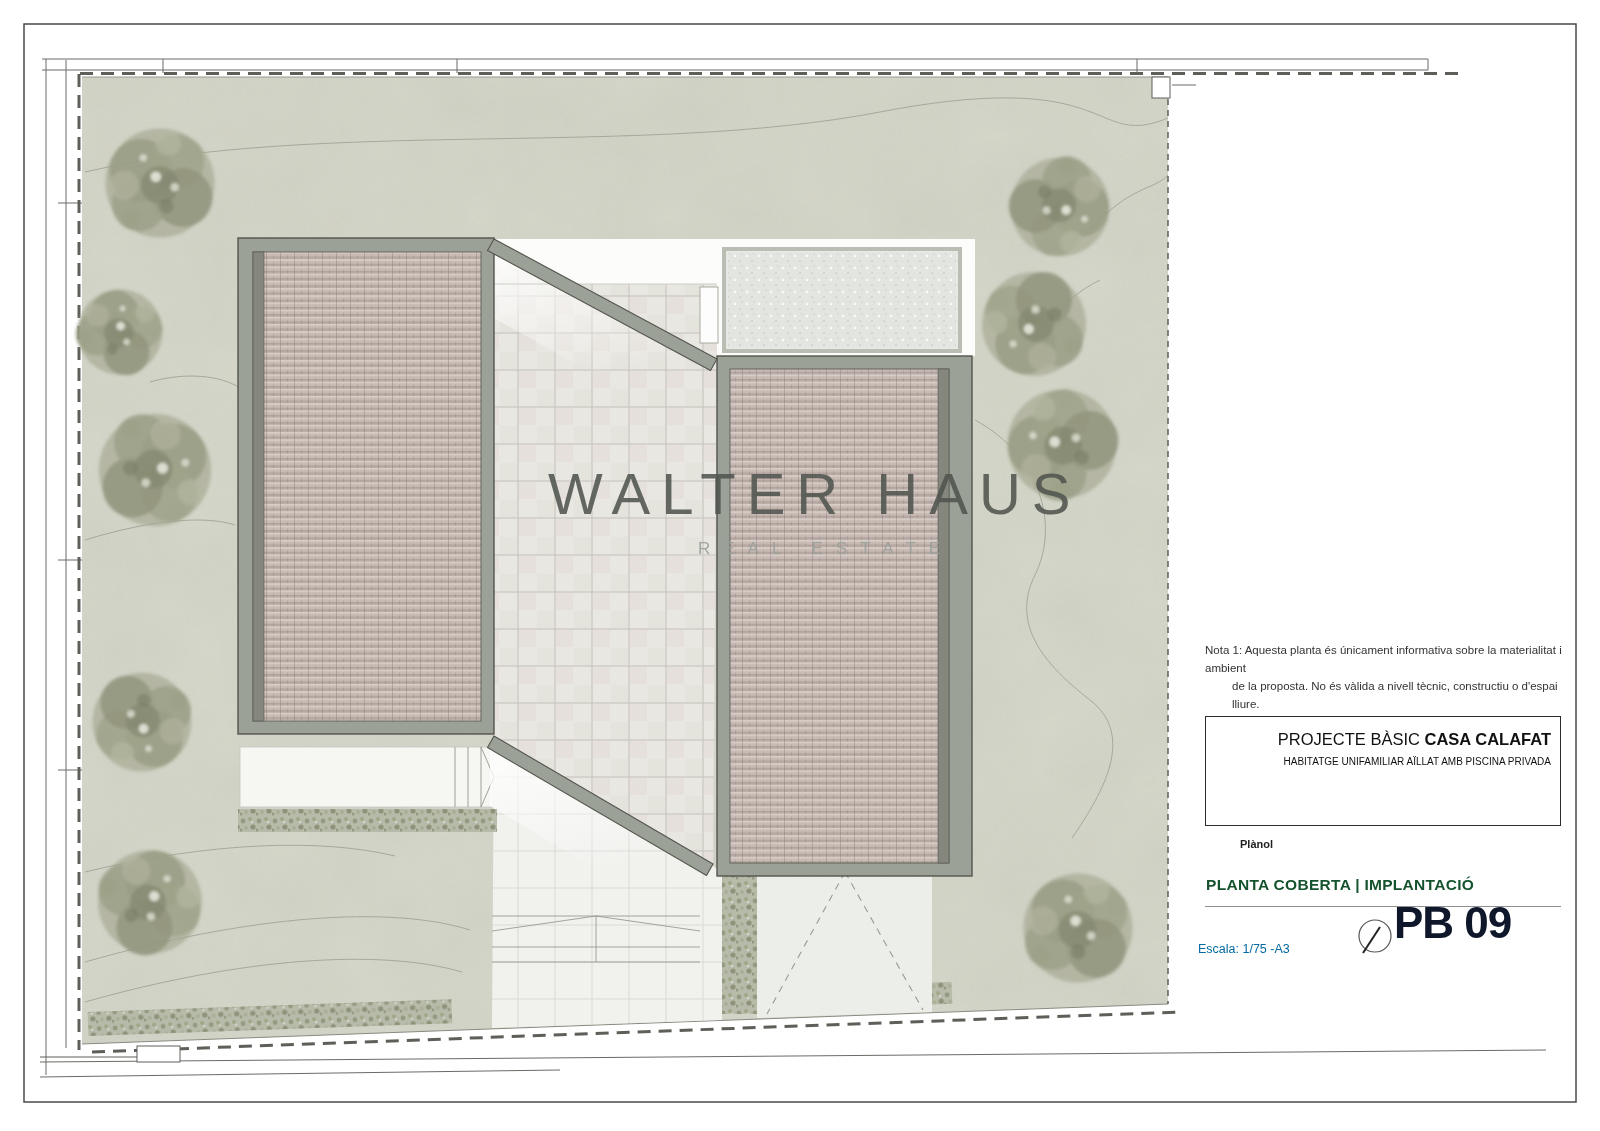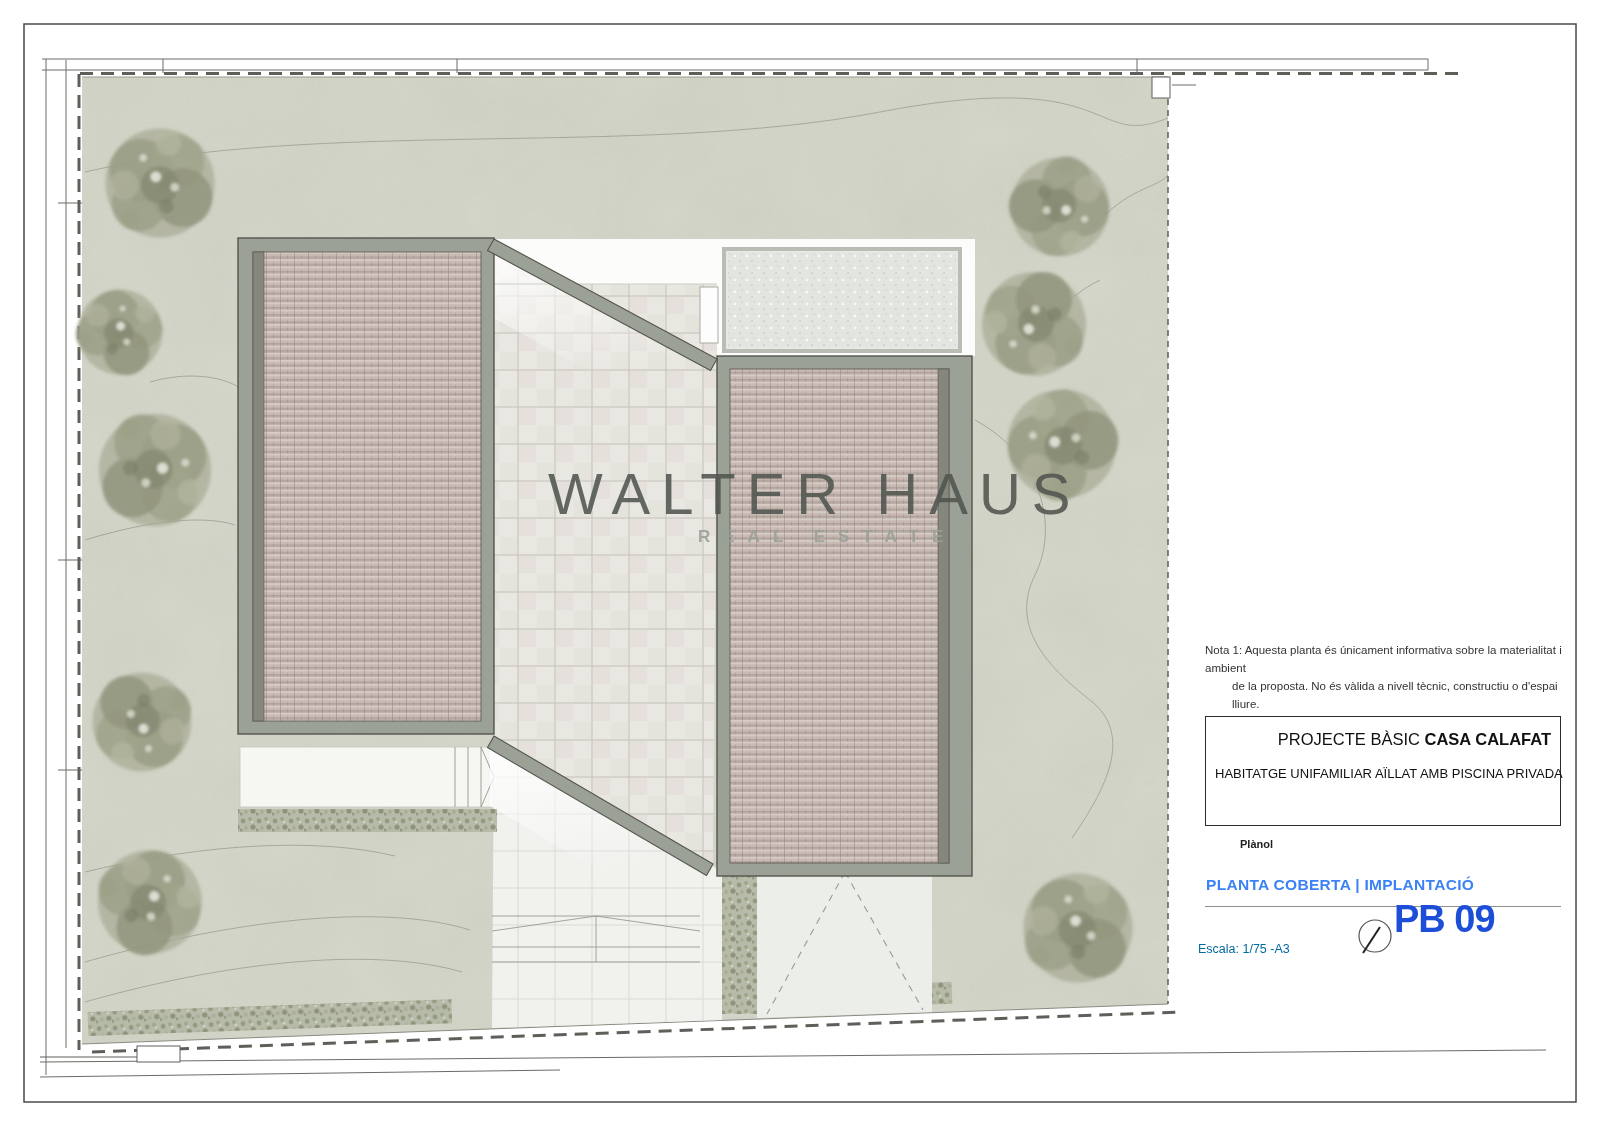--- a/index.html
+++ b/index.html
@@ -7,38 +7,38 @@
     position:relative;width:1600px;height:1131px;background:#ffffff;overflow:hidden;
     font-family:"Liberation Sans", sans-serif;color:#222;
   }
   .plan-svg{position:absolute;left:0;top:0;}
   
   .watermark{position:absolute;left:548px;top:460px;width:500px;pointer-events:none;}
   .watermark .brand{
     font-size:58px;font-weight:500;letter-spacing:11px;color:#50554f;opacity:.88;white-space:nowrap;
   }
   .watermark .tagline{
-    margin-top:0;margin-left:150px;font-size:17px;font-weight:700;letter-spacing:13px;
+    margin-top:12px;margin-left:150px;font-size:17px;font-weight:400;letter-spacing:13px;
     color:#9aa09a;opacity:.9;white-space:nowrap;
   }
   
   .note{position:absolute;left:1205px;top:641px;width:360px;font-size:11.5px;line-height:18px;color:#333;}
   .note .l2{margin-left:27px;}
   .tb-box{
     position:absolute;left:1205px;top:716px;width:356px;height:110px;border:1.5px solid #2c2c2c;
     box-sizing:border-box;padding:13px 9px 0 9px;text-align:right;
   }
   .tb-box .line1{font-size:16.5px;color:#111;white-space:nowrap;text-align:right;}
   .tb-box .line1 b{font-weight:700;}
-  .tb-box .line2{font-size:13px;color:#111;margin-top:17px;white-space:nowrap;}
+  .tb-box .line2{font-size:10px;color:#111;margin-top:7px;white-space:nowrap;}
   .planol{position:absolute;left:1240px;top:838px;font-size:11px;font-weight:700;color:#222;}
-  .plan-title{position:absolute;left:1206px;top:876px;font-size:15.5px;font-weight:700;letter-spacing:.3px;color:#3b82f6;white-space:nowrap;}
+  .plan-title{position:absolute;left:1206px;top:876px;font-size:15.5px;font-weight:700;letter-spacing:.3px;color:#14532d;white-space:nowrap;}
   .tb-rule{position:absolute;left:1205px;top:906px;width:356px;height:0;border-top:1.5px solid #8f8f8f;}
   .escala{position:absolute;left:1198px;top:942px;font-size:12.5px;color:#0369a1;}
-  .sheet-code{position:absolute;left:1394px;top:898px;font-size:38px;font-weight:600;letter-spacing:-1px;color:#1d4ed8;}
+  .sheet-code{position:absolute;left:1394px;top:898px;font-size:44px;font-weight:600;letter-spacing:-1px;color:#0f172a;}
   .code-icon{position:absolute;left:1354px;top:917px;width:40px;height:40px;}
 </style>
 </head>
 <body>
 
 <div class="sheet">
 
   <svg class="plan-svg" width="1600" height="1131" viewBox="0 0 1600 1131">
     <defs>
       <pattern id="roofTiles" width="14" height="7.2" patternUnits="userSpaceOnUse">

